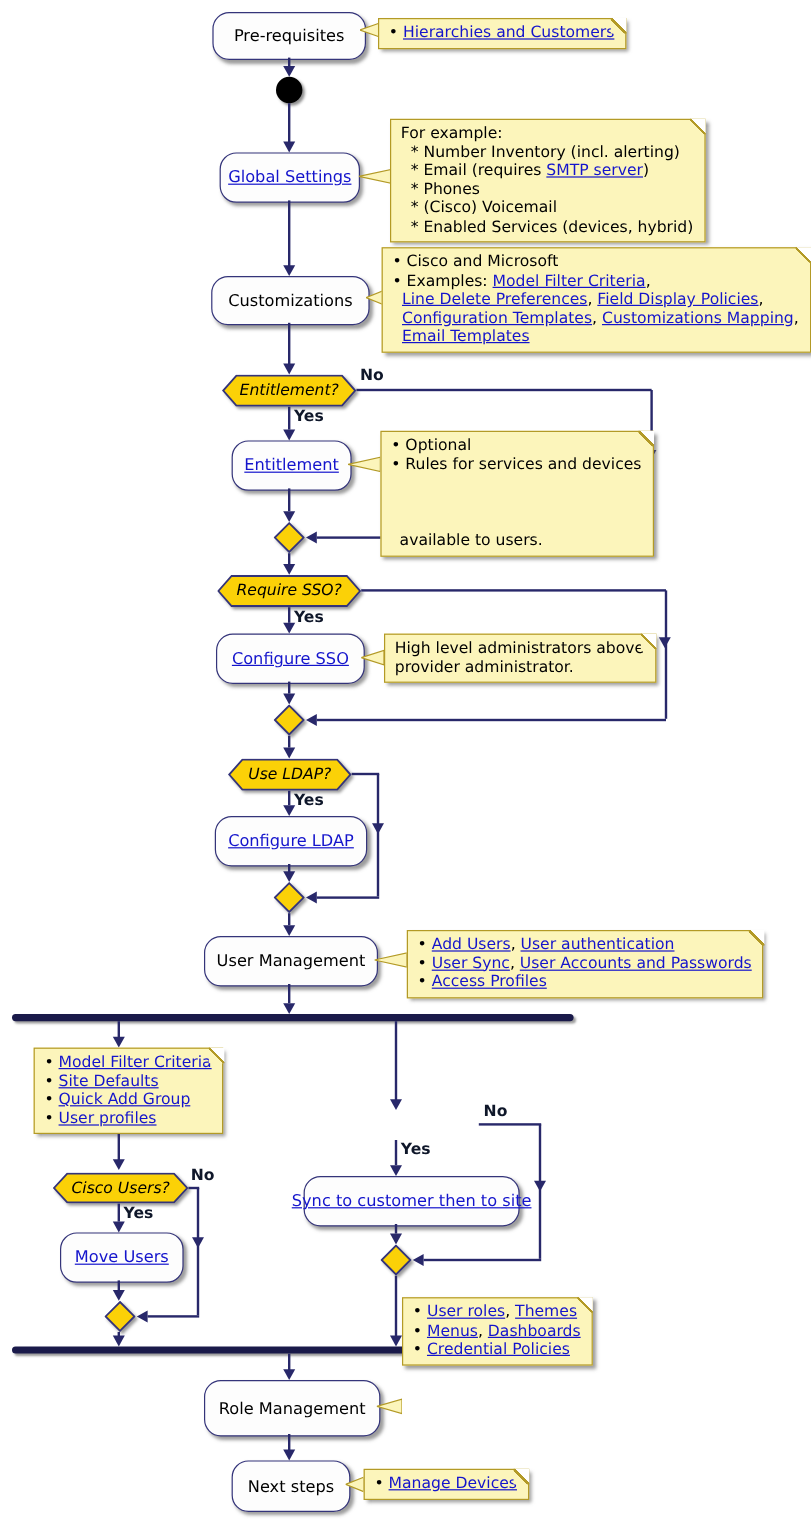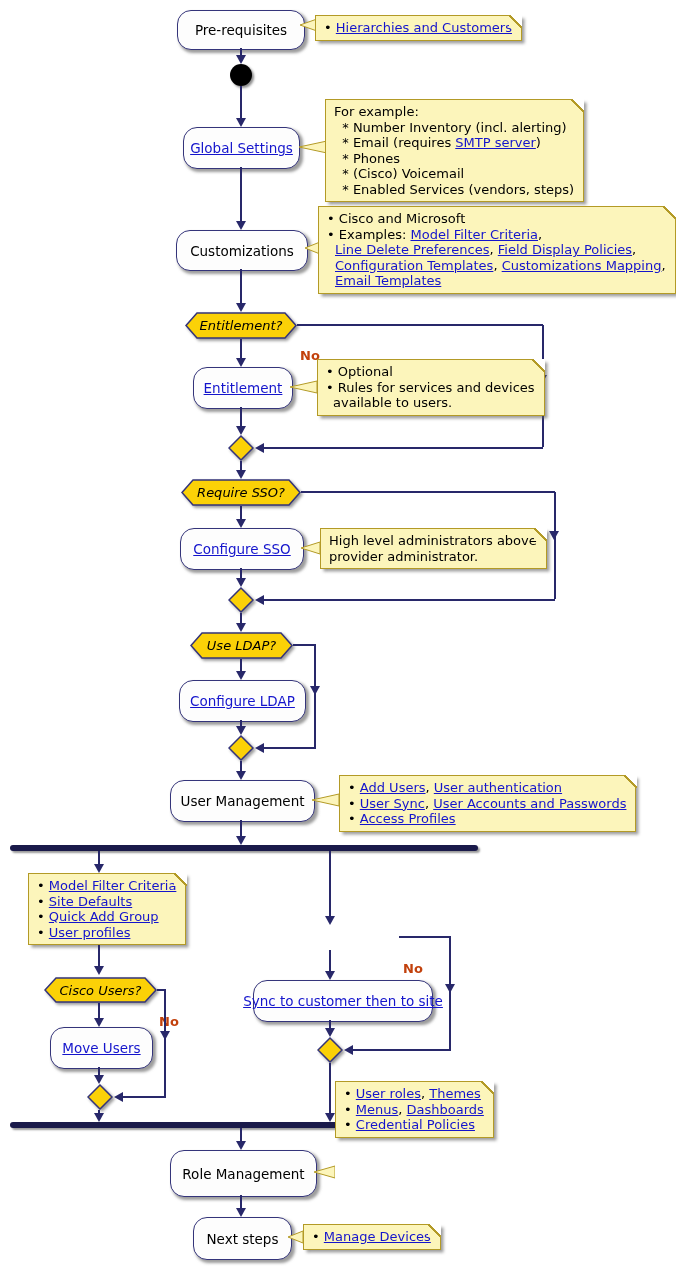--- a/index.html
+++ b/index.html
@@ -28,21 +28,21 @@
   
   .hex{position:absolute;}
   .hex svg{position:absolute;left:0;top:0;filter:drop-shadow(2px 2px 1.5px rgba(0,0,0,.4));}
   .hex polygon{fill:var(--c-gold);stroke:var(--c-border);stroke-width:1.5;}
   .hex-label{position:absolute;left:0;top:0;width:100%;height:100%;
              display:flex;align-items:center;justify-content:center;
              font-style:italic;font-size:13px;color:#000;}
   .merge{position:absolute;filter:drop-shadow(2px 2px 1.5px rgba(0,0,0,.4));}
   .merge polygon{fill:var(--c-gold);stroke:var(--c-border);stroke-width:1.5;}
 
-  .branch-label{position:absolute;font-size:13px;font-weight:bold;color:#c2410c;white-space:nowrap;margin-top:42px;}
+  .branch-label{position:absolute;font-size:13px;font-weight:bold;color:#0f172a;white-space:nowrap;}
 
   
   .bar{position:absolute;height:6px;background:var(--c-bar);border-radius:3px;
        box-shadow:2px 2px 2px rgba(0,0,0,.4);}
 
   
   .note{position:absolute;background:var(--c-noteFill);border:1.3px solid var(--c-noteBorder);
         box-shadow:2.5px 2.5px 3px rgba(90,90,90,.6);padding:4px 9px 4px 8px;
         font-size:13px;color:#000;width:max-content;}
   .note::after{content:"";position:absolute;top:-1.3px;right:-1.3px;width:13px;height:13px;
@@ -78,21 +78,21 @@
   </div>
   <svg class="wedge" style="left:299px;top:139px" width="28" height="16">
       <polygon points="0,8 28,2 28,14"></polygon>
     </svg>
   <div class="note" style="left:325px;top:99px">
       <div class="note-line"><span>For example:</span></div>
       <div class="note-line"><span>  * Number Inventory (incl. alerting)</span></div>
       <div class="note-line"><span>  * Email (requires </span><span class="link">SMTP server</span><span>)</span></div>
       <div class="note-line"><span>  * Phones</span></div>
       <div class="note-line"><span>  * (Cisco) Voicemail</span></div>
-      <div class="note-line"><span>  * Enabled Services (vendors, steps)</span></div>
+      <div class="note-line"><span>  * Enabled Services (devices, hybrid)</span></div>
     </div>
 
   <div class="v" style="left:240px;top:167px;height:55px"></div>
   <div class="ah-d" style="left:236px;top:221px"></div>
 
   <div class="activity" style="left:176px;top:230px;width:130px;height:39px">
     <span>Customizations</span>
   </div>
   <svg class="wedge" style="left:305px;top:241px" width="15" height="14">
       <polygon points="0,7 15,1 15,13"></polygon>
@@ -128,21 +128,21 @@
 
   <div class="activity" style="left:193px;top:367px;width:98px;height:40px">
     <span class="link">Entitlement</span>
   </div>
   <svg class="wedge" style="left:290px;top:379px" width="27" height="16">
       <polygon points="0,8 27,2 27,14"></polygon>
     </svg>
   <div class="note" style="left:317px;top:359px">
       <div class="note-line"><span>• Optional</span></div>
       <div class="note-line"><span>• Rules for services and devices</span></div>
-      <div class="note-line" style="padding-left: 7px;"><span>available to users.</span></div>
+      <div class="note-line" style="padding-left: 7px; margin-top: 48px;"><span>available to users.</span></div>
     </div>
 
   <div class="v" style="left:240px;top:407px;height:19px"></div>
   <div class="ah-d" style="left:236px;top:426px"></div>
   <svg class="merge" style="left:228px;top:435px" width="26" height="26">
       <polygon points="13,1 25,13 13,25 1,13"></polygon>
     </svg>
 
   <div class="v" style="left:240px;top:461px;height:9px"></div>
   <div class="ah-d" style="left:236px;top:470px"></div>

